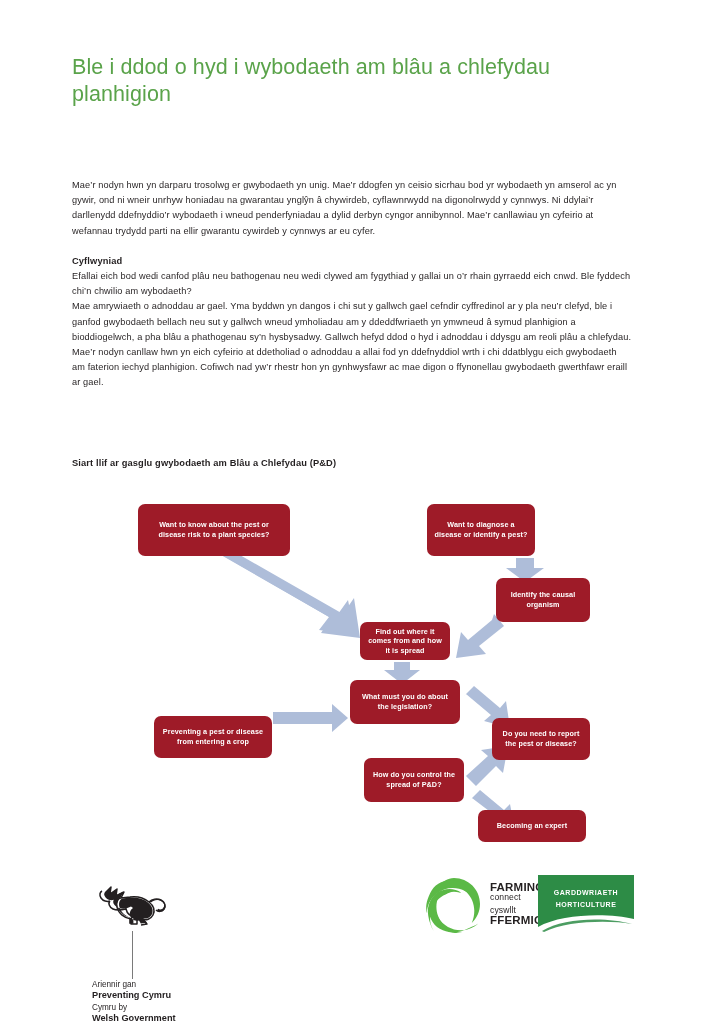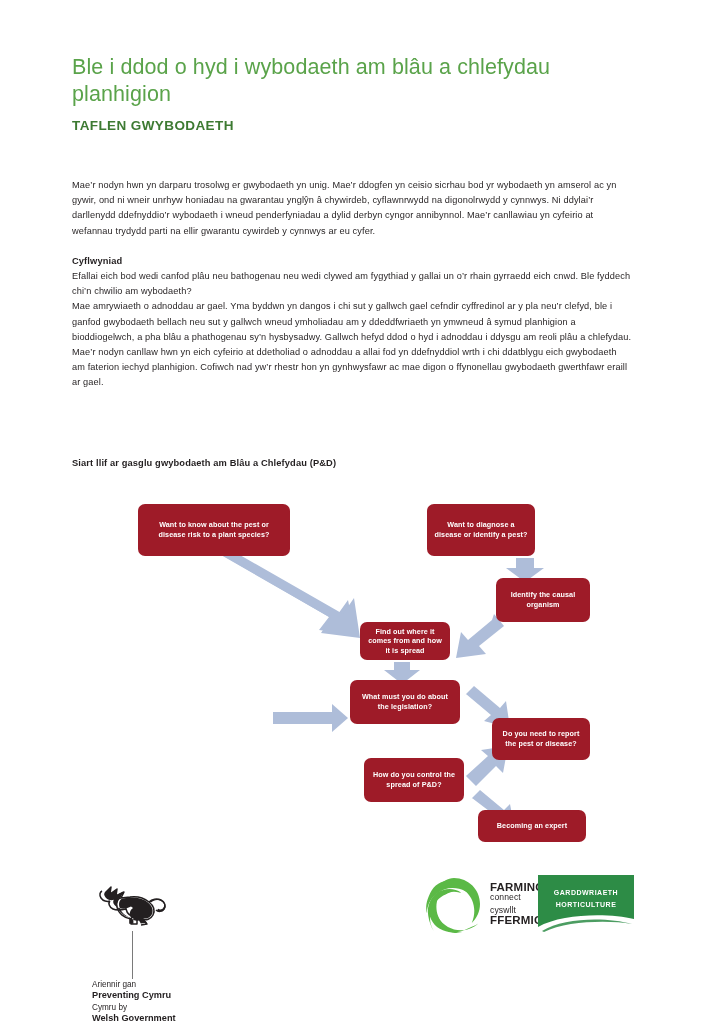--- a/index.html
+++ b/index.html
@@ -178,21 +178,20 @@
     line-height: 12px;
   }
 </style>
 </head>
 <body>
 
 <div class="page">
 
   <div class="header">
     <h1 class="doc-title">Ble i ddod o hyd i wybodaeth am blâu a chlefydau planhigion</h1>
-    <div class="doc-subtitle">TAFLEN GWYBODAETH</div>
   </div>
 
   <div class="body-copy">
     <p class="lead-in">Mae’r nodyn hwn yn darparu trosolwg er gwybodaeth yn unig. Mae’r ddogfen yn ceisio sicrhau bod yr wybodaeth yn amserol ac yn gywir, ond ni wneir unrhyw honiadau na gwarantau ynglŷn â chywirdeb, cyflawnrwydd na digonolrwydd y cynnwys. Ni ddylai’r darllenydd ddefnyddio’r wybodaeth i wneud penderfyniadau a dylid derbyn cyngor annibynnol. Mae’r canllawiau yn cyfeirio at wefannau trydydd parti na ellir gwarantu cywirdeb y cynnwys ar eu cyfer.</p>
     <div class="spacer"></div>
     <p class="sec-head">Cyflwyniad</p>
     <p>Efallai eich bod wedi canfod plâu neu bathogenau neu wedi clywed am fygythiad y gallai un o’r rhain gyrraedd eich cnwd. Ble fyddech chi’n chwilio am wybodaeth?</p>
     <p>Mae amrywiaeth o adnoddau ar gael. Yma byddwn yn dangos i chi sut y gallwch gael cefndir cyffredinol ar y pla neu’r clefyd, ble i ganfod gwybodaeth bellach neu sut y gallwch wneud ymholiadau am y ddeddfwriaeth yn ymwneud â symud planhigion a bioddiogelwch, a pha blâu a phathogenau sy’n hysbysadwy. Gallwch hefyd ddod o hyd i adnoddau i ddysgu am reoli plâu a chlefydau.</p>
     <p>Mae’r nodyn canllaw hwn yn eich cyfeirio at ddetholiad o adnoddau a allai fod yn ddefnyddiol wrth i chi ddatblygu eich gwybodaeth am faterion iechyd planhigion. Cofiwch nad yw’r rhestr hon yn gynhwysfawr ac mae digon o ffynonellau gwybodaeth gwerthfawr eraill ar gael.</p>
   </div>
@@ -251,20 +250,23 @@
     </div>
 
     <div class="node" style="left:300px;top:132px;width:90px;height:38px;">
       <span>Find out where it comes from and how it is spread</span>
     </div>
 
     <div class="node" style="left:290px;top:190px;width:110px;height:44px;">
       <span>What must you do about the legislation?</span>
     </div>
 
+    <div class="node" style="left:94px;top:226px;width:118px;height:42px;">
+      <span>Preventing a pest or disease from entering a crop</span>
+    </div>
 
     <div class="node" style="left:432px;top:228px;width:98px;height:42px;">
       <span>Do you need to report the pest or disease?</span>
     </div>
 
     <div class="node" style="left:304px;top:268px;width:100px;height:44px;">
       <span>How do you control the spread of P&amp;D?</span>
     </div>
 
     <div class="node" style="left:418px;top:320px;width:108px;height:32px;">

